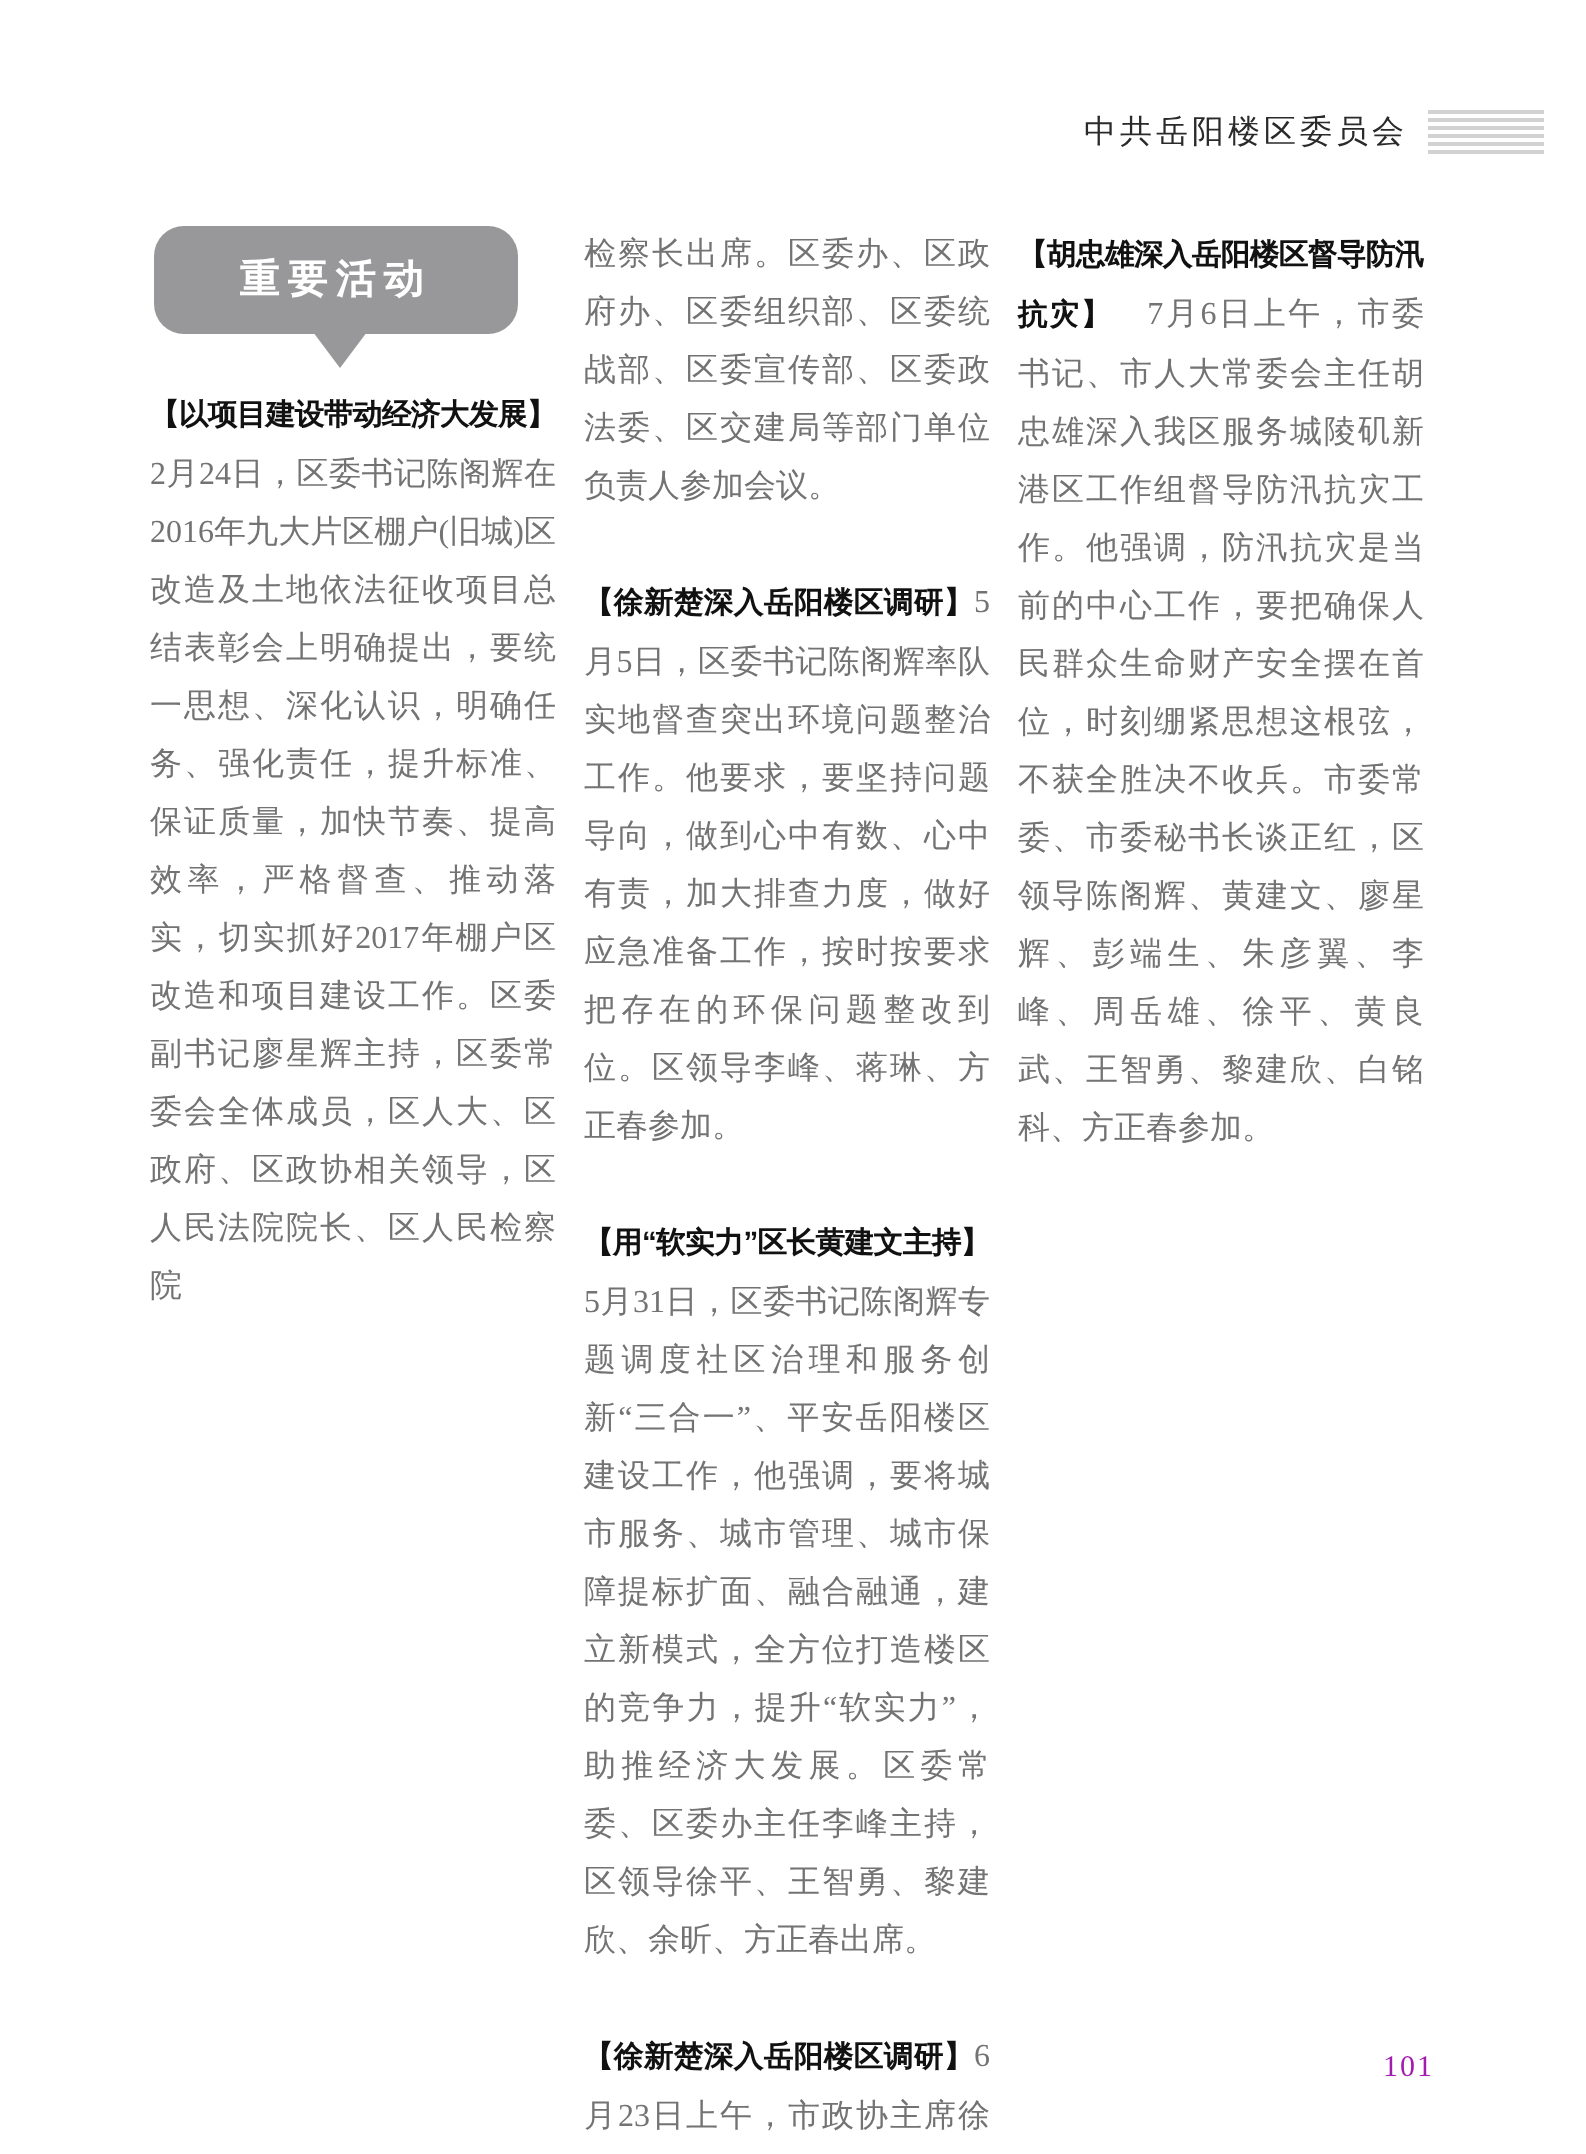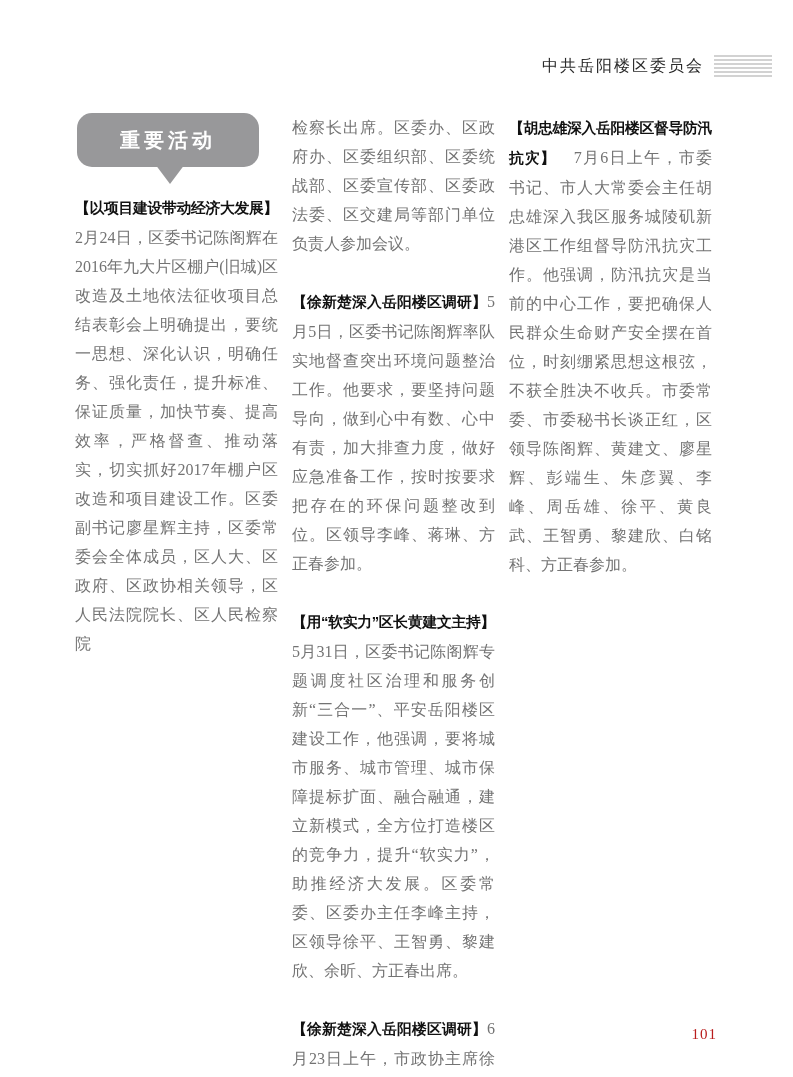--- a/index.html
+++ b/index.html
@@ -66,21 +66,21 @@
   .entry-heading {
     font-family:"Liberation Sans", sans-serif;
     font-weight:bold; font-size:14.8px; color:#111111;
     letter-spacing:-0.3px;
   }
   .entry-body { color:#737373; }
 
   
   .pageno {
     position:absolute; top:1026px; right:76px;
-    font-size:15px; letter-spacing:1px; color:#b91c1c;
+    font-size:15px; letter-spacing:1px; color:#a21caf;
   }
 </style>
 </head>
 <body>
 
 <div class="page">
 
   <div class="header">
     <span class="header-title">中共岳阳楼区委员会</span>
     <span class="header-lines">

